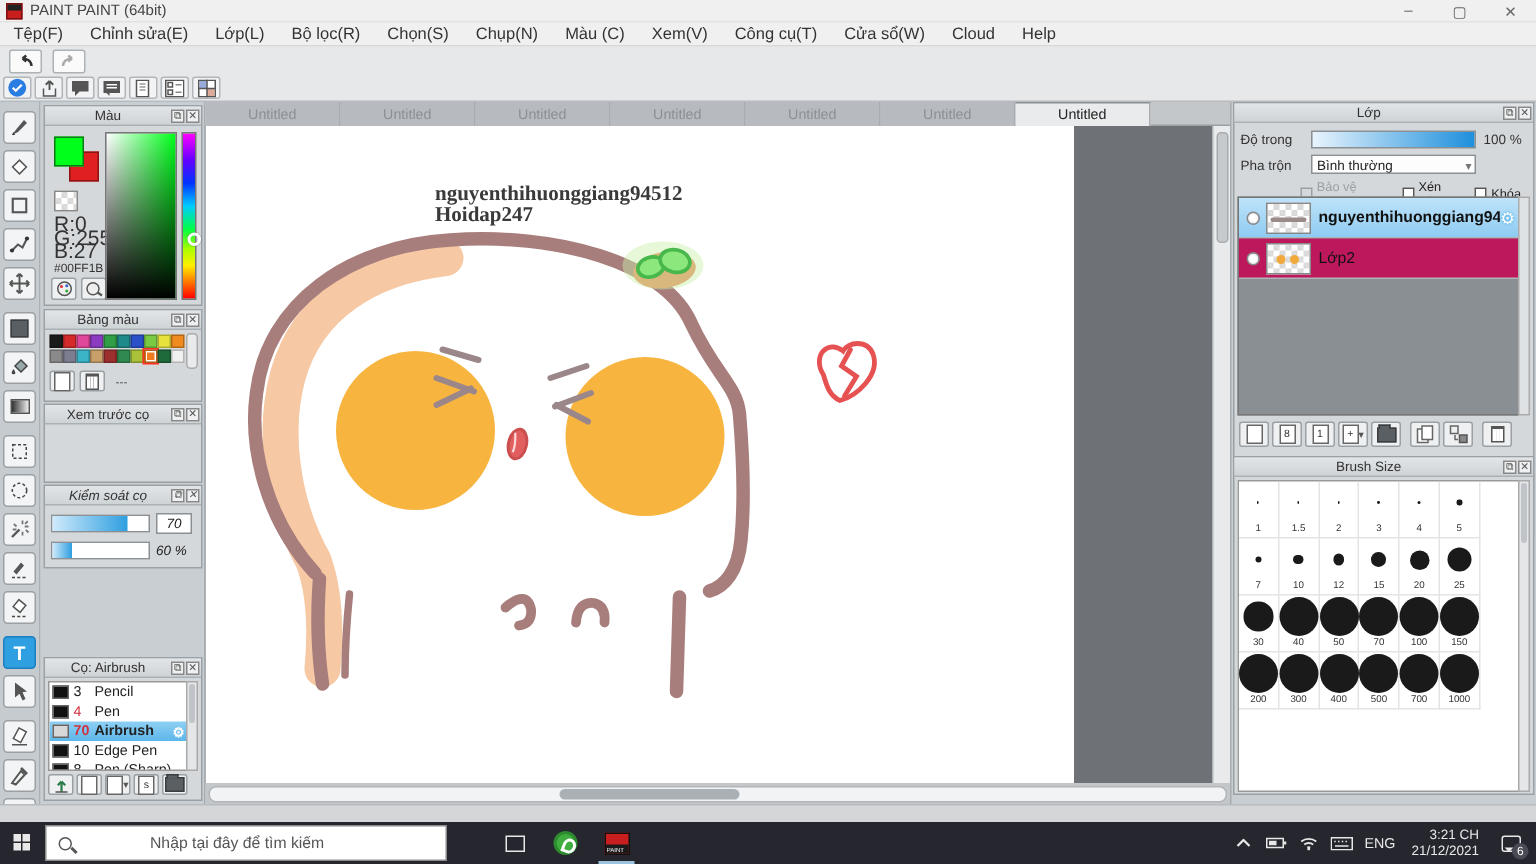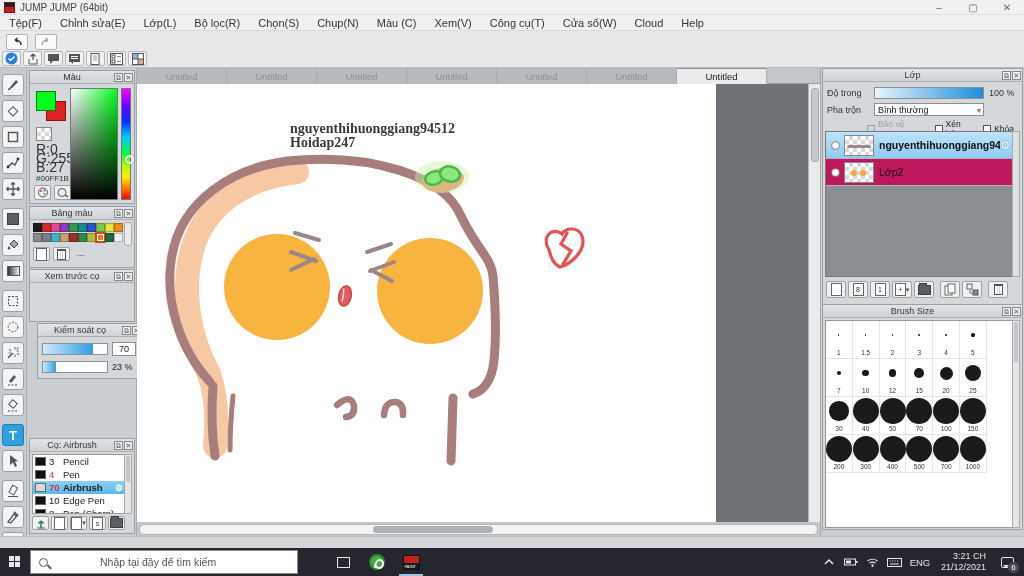--- a/index.html
+++ b/index.html
@@ -62,21 +62,21 @@
   #pal-scroll { position:absolute; right:2px; top:15px; width:8px; height:24px; background:#e8eaeb; border:1px solid #aaa; border-radius:3px; }
   #pal-btns { position:absolute; left:3px; top:40px; display:flex; align-items:center; gap:3px; }
   .mini-btn { width:17px; height:14px; background:#eef0f1; border:1px solid #9aa0a4; border-radius:2px; display:flex; align-items:center; justify-content:center; }
   #pal-dots { font-size:8px; color:#555; margin-left:4px; }
 
   #p-preview { position:absolute; left:2px; top:201px; width:106px; height:53px; }
   #prev-area { position:absolute; left:2px; top:15px; width:100px; height:34px; border:1px solid #999; }
   #prev-circle { position:absolute; left:2px; top:2px; width:32px; height:32px; border-radius:50%; background:radial-gradient(circle,#000 55%,rgba(0,0,0,.75) 75%,rgba(0,0,0,0) 100%); }
   #prev-size { position:absolute; left:3px; top:1px; font-size:8px; color:#223; z-index:2; }
 
-  #p-control { position:absolute; left:10px; top:255px; width:106px; height:56px; }
+  #p-control { position:absolute; left:2px; top:255px; width:106px; height:56px;font-style:italic; }
   .ctl-row { position:absolute; left:4px; display:flex; align-items:center; gap:4px; }
   .ctl-track { width:66px; height:12px; background:#fff; border:1px solid #8a9094; position:relative; }
   .ctl-fill { position:absolute; left:0; top:0; bottom:0; background:linear-gradient(90deg,#cfeafb,#2e9fe0); }
   .ctl-box { width:24px; height:14px; background:#fff; border:1px solid #8a9094; font-size:9px; color:#222; text-align:center; line-height:13px; }
   .ctl-lbl { font-size:9px; color:#222; }
 
   #p-brushes { position:absolute; left:2px; top:370px; width:106px; height:96px; }
   #brush-list { position:absolute; left:2px; top:15px; width:93px; height:60px; background:#fff; border:1px solid #999; overflow:hidden; }
   .br-row { height:13px; display:flex; align-items:center; font-size:9.5px; color:#222; padding-left:2px; position:relative; }
   .br-row.sel { background:linear-gradient(#8ed0f4,#5cb6ea); font-weight:bold; }
@@ -165,21 +165,21 @@
   #notif { position:relative; width:26px; height:28px; display:flex; align-items:center; justify-content:center; }
   .bubble { width:13px; height:11px; border:1.5px solid #e8e8e8; border-radius:2px; position:relative; background:#26262f; }
   .bubble::after { content:""; position:absolute; left:1px; bottom:-4px; border:3px solid transparent; border-top-color:#e8e8e8; }
   .badge { position:absolute; right:1px; bottom:3px; min-width:11px; height:11px; border-radius:6px; background:#4a4a55; color:#fff; font-size:8px; display:flex; align-items:center; justify-content:center; }
 </style>
 </head>
 <body>
 
 <div id="titlebar">
   <span class="app-ico"></span>
-  <span class="ttl">JUMP JUMP (64bit)</span>
+  <span class="ttl">PAINT PAINT (64bit)</span>
   <div id="win-controls">
     <span>–</span>
     <span>▢</span>
     <span>✕</span>
   </div>
 </div>
 
 <div id="menubar">
     <span class="mi">Tệp(F)</span>
     <span class="mi">Chỉnh sửa(E)</span>
@@ -453,21 +453,21 @@
     <div class="ctl-row" style="top:18px;">
       <span class="ctl-track">
           <span class="ctl-fill" style="width: 78%;"></span>
         </span>
       <span class="ctl-box">70</span>
     </div>
     <div class="ctl-row" style="top:37px;">
       <span class="ctl-track">
           <span class="ctl-fill" style="width: 20%;"></span>
         </span>
-      <span class="ctl-lbl">23 %</span>
+      <span class="ctl-lbl">60 %</span>
     </div>
   </div>
 
   <div class="panel" id="p-brushes">
     <div class="phead">
         <span class="pt">Cọ: Airbrush</span>
         <span class="pico">⧉</span>
         <span class="pico">✕</span>
       </div>
     <div id="brush-list">

